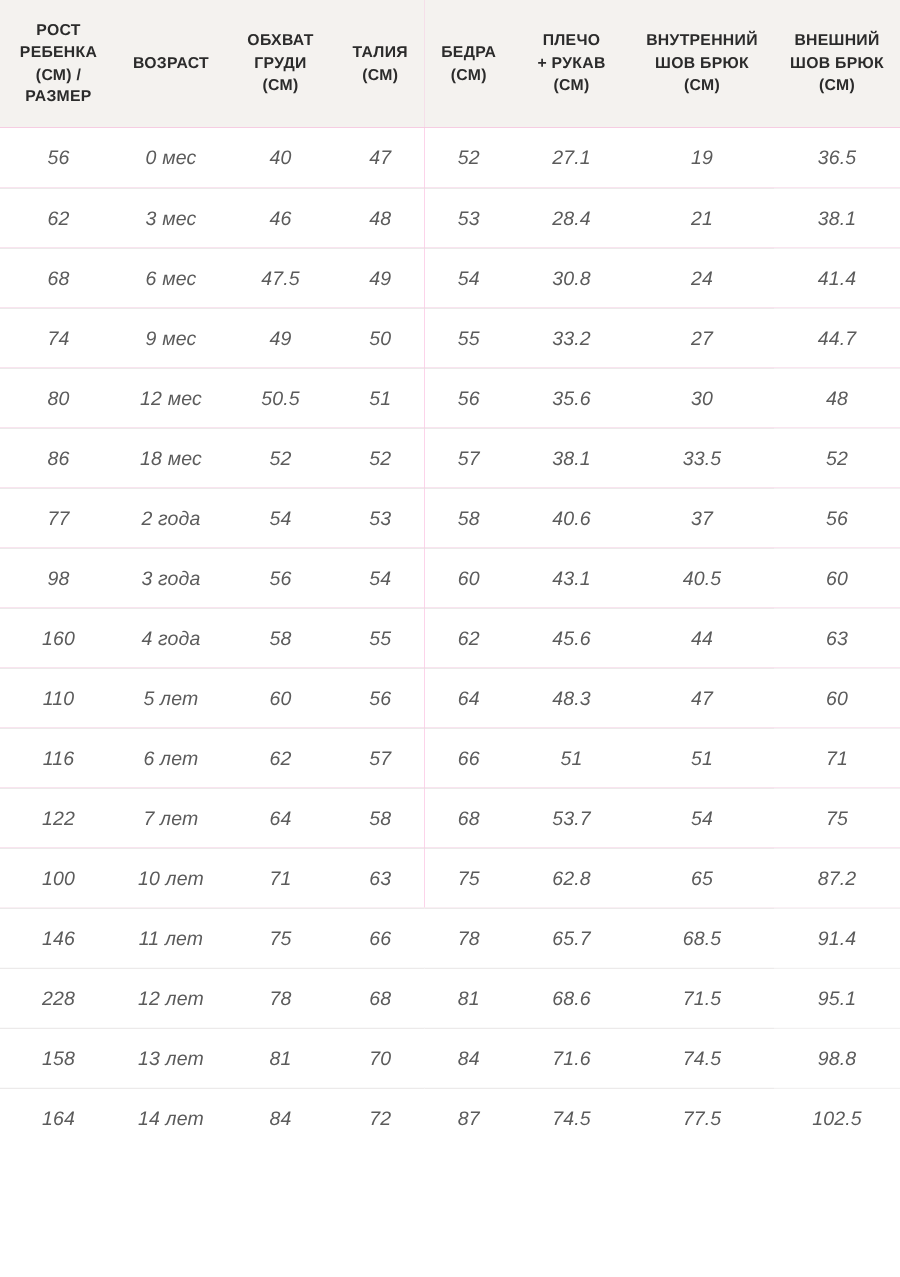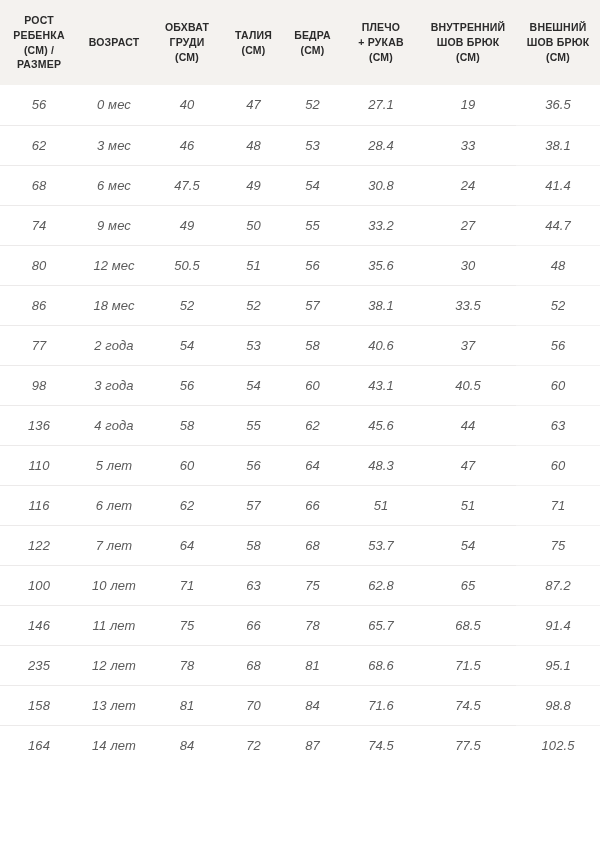--- a/index.html
+++ b/index.html
@@ -154,21 +154,21 @@
           <td>19</td>
           <td>36.5</td>
         </tr>
         <tr>
           <td>62</td>
           <td>3 мес</td>
           <td>46</td>
           <td>48</td>
           <td>53</td>
           <td>28.4</td>
-          <td>33</td>
+          <td>21</td>
           <td>38.1</td>
         </tr>
         <tr>
           <td>68</td>
           <td>6 мес</td>
           <td>47.5</td>
           <td>49</td>
           <td>54</td>
           <td>30.8</td>
           <td>24</td>
@@ -218,21 +218,21 @@
           <td>98</td>
           <td>3 года</td>
           <td>56</td>
           <td>54</td>
           <td>60</td>
           <td>43.1</td>
           <td>40.5</td>
           <td>60</td>
         </tr>
         <tr>
-          <td>136</td>
+          <td>160</td>
           <td>4 года</td>
           <td>58</td>
           <td>55</td>
           <td>62</td>
           <td>45.6</td>
           <td>44</td>
           <td>63</td>
         </tr>
         <tr>
           <td>110</td>
@@ -278,21 +278,21 @@
           <td>146</td>
           <td>11 лет</td>
           <td>75</td>
           <td>66</td>
           <td>78</td>
           <td>65.7</td>
           <td>68.5</td>
           <td>91.4</td>
         </tr>
         <tr>
-          <td>235</td>
+          <td>228</td>
           <td>12 лет</td>
           <td>78</td>
           <td>68</td>
           <td>81</td>
           <td>68.6</td>
           <td>71.5</td>
           <td>95.1</td>
         </tr>
         <tr>
           <td>158</td>

